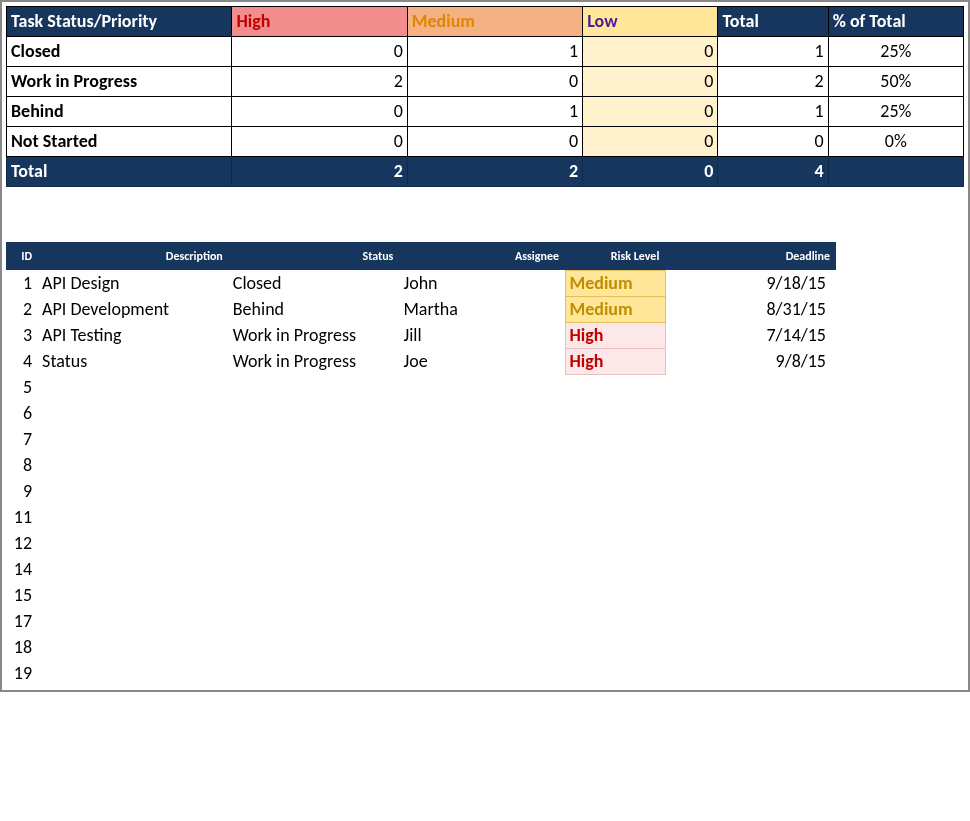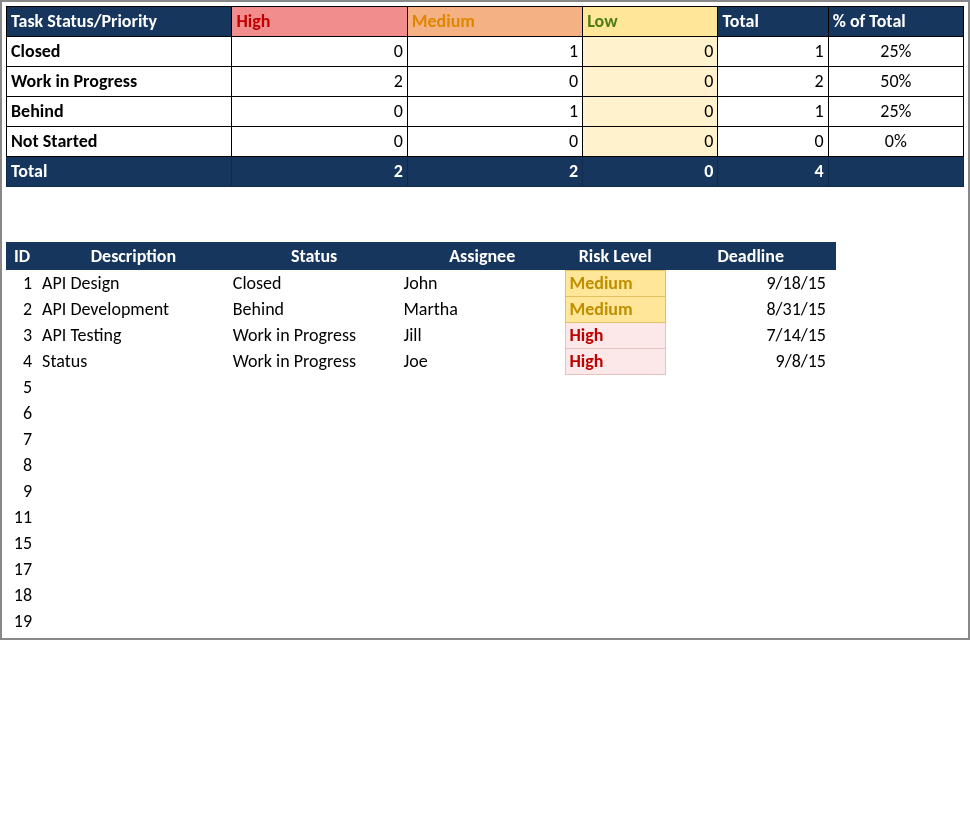--- a/index.html
+++ b/index.html
@@ -42,21 +42,21 @@
     text-align: left;
   }
   .summary .hdr.medium {
     background: #f4b183;
     color: #e08600;
     font-weight: bold;
     text-align: left;
   }
   .summary .hdr.low {
     background: #ffe699;
-    color: #4d7c0f;
+    color: #4c1d95;
     font-weight: bold;
     text-align: left;
   }
   .summary td.status {
     font-weight: bold;
     text-align: left;
   }
   .summary td.num {
     text-align: right;
   }
@@ -87,23 +87,23 @@
   .spacer { height: 55px; }
 
   
   .tasks {
     width: 830px;
   }
   .tasks th {
     background: #17365d;
     color: #fff;
     font-weight: bold;
-    text-align: center;
+    text-align: right;
     padding: 2px 6px;
-    font-size: 18px;
+    font-size: 12px;
     border: none;
     height: 28px;
   }
   .tasks td {
     padding: 1px 4px;
     font-size: 18px;
     height: 26px;
     border: none;
     vertical-align: middle;
   }
@@ -300,20 +300,36 @@
       </tr>
       <tr>
         <td class="idcol">11</td>
         <td></td>
         <td></td>
         <td></td>
         <td></td>
         <td class="deadline"></td>
       </tr>
       <tr>
+        <td class="idcol">12</td>
+        <td></td>
+        <td></td>
+        <td></td>
+        <td></td>
+        <td class="deadline"></td>
+      </tr>
+      <tr>
+        <td class="idcol">14</td>
+        <td></td>
+        <td></td>
+        <td></td>
+        <td></td>
+        <td class="deadline"></td>
+      </tr>
+      <tr>
         <td class="idcol">15</td>
         <td></td>
         <td></td>
         <td></td>
         <td></td>
         <td class="deadline"></td>
       </tr>
       <tr>
         <td class="idcol">17</td>
         <td></td>

